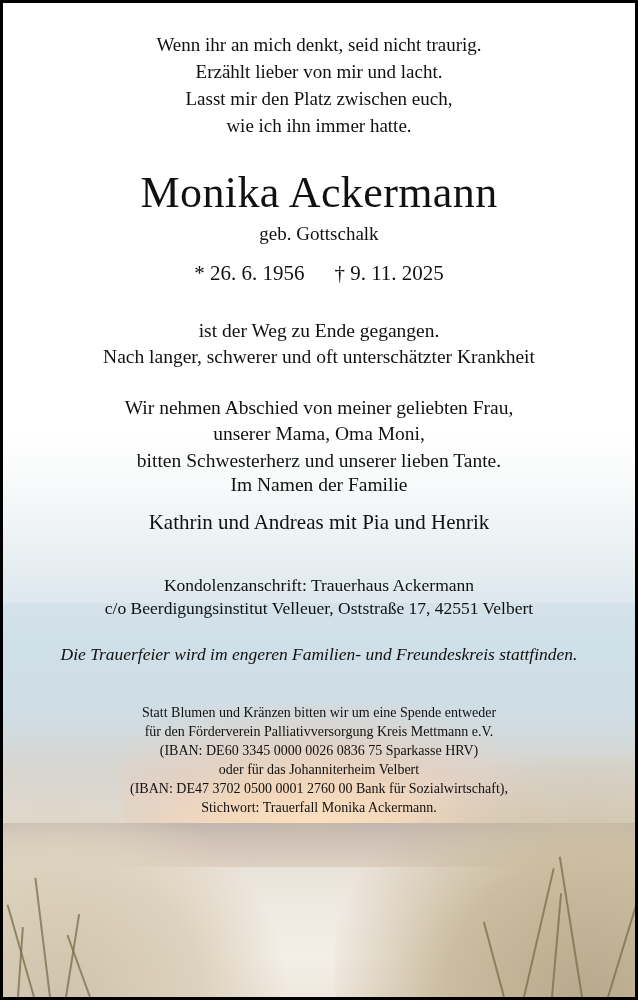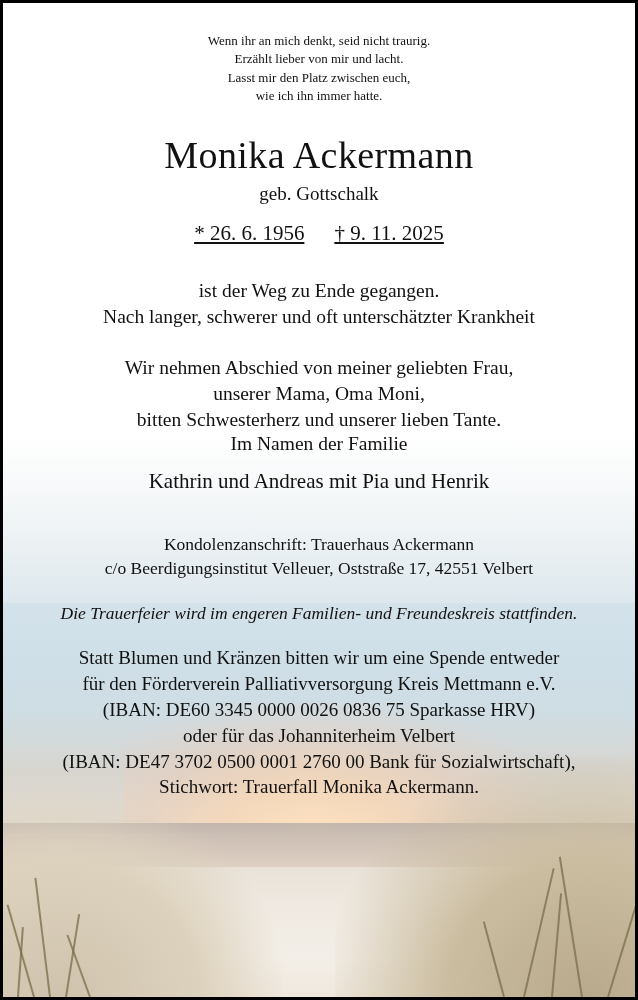--- a/index.html
+++ b/index.html
@@ -133,37 +133,36 @@
     padding: 0 18px;
   }
   .block { margin: 0; }
   .line {
     margin: 0;
     line-height: 1.34;
     white-space: nowrap;
   }
   .verse {
     padding-top: 29px;
-    font-size: 13px;
+    font-size: 19px;
   }
   .verse .line { line-height: 1.42; }
   .name {
     margin-top: 30px;
-    font-size: 38px;
+    font-size: 44px;
     letter-spacing: 0.4px;
     line-height: 1.05;
   }
   .maiden {
     margin-top: 7px;
     font-size: 19px;
   }
   .dates {
     margin-top: 16px;
     font-size: 21px;
-    text-decoration: underline;
   }
   .dates .gap { display: inline-block; width: 30px; }
   .para1 {
     margin-top: 32px;
     font-size: 19.5px;
   }
   .para2 {
     margin-top: 25px;
     font-size: 19.5px;
   }
@@ -178,22 +177,22 @@
   .condolence {
     margin-top: 38px;
     font-size: 17.5px;
   }
   .ceremony {
     margin-top: 23px;
     font-size: 17.5px;
     font-style: italic;
   }
   .donation {
-    margin-top: 21px;
-    font-size: 19px;
+    margin-top: 38px;
+    font-size: 14px;
   }
   .donation .line { line-height: 1.36; }
 </style>
 </head>
 <body>
 
 <div class="notice">
 
   <div class="bg">
     <div class="bg-sky"></div>

